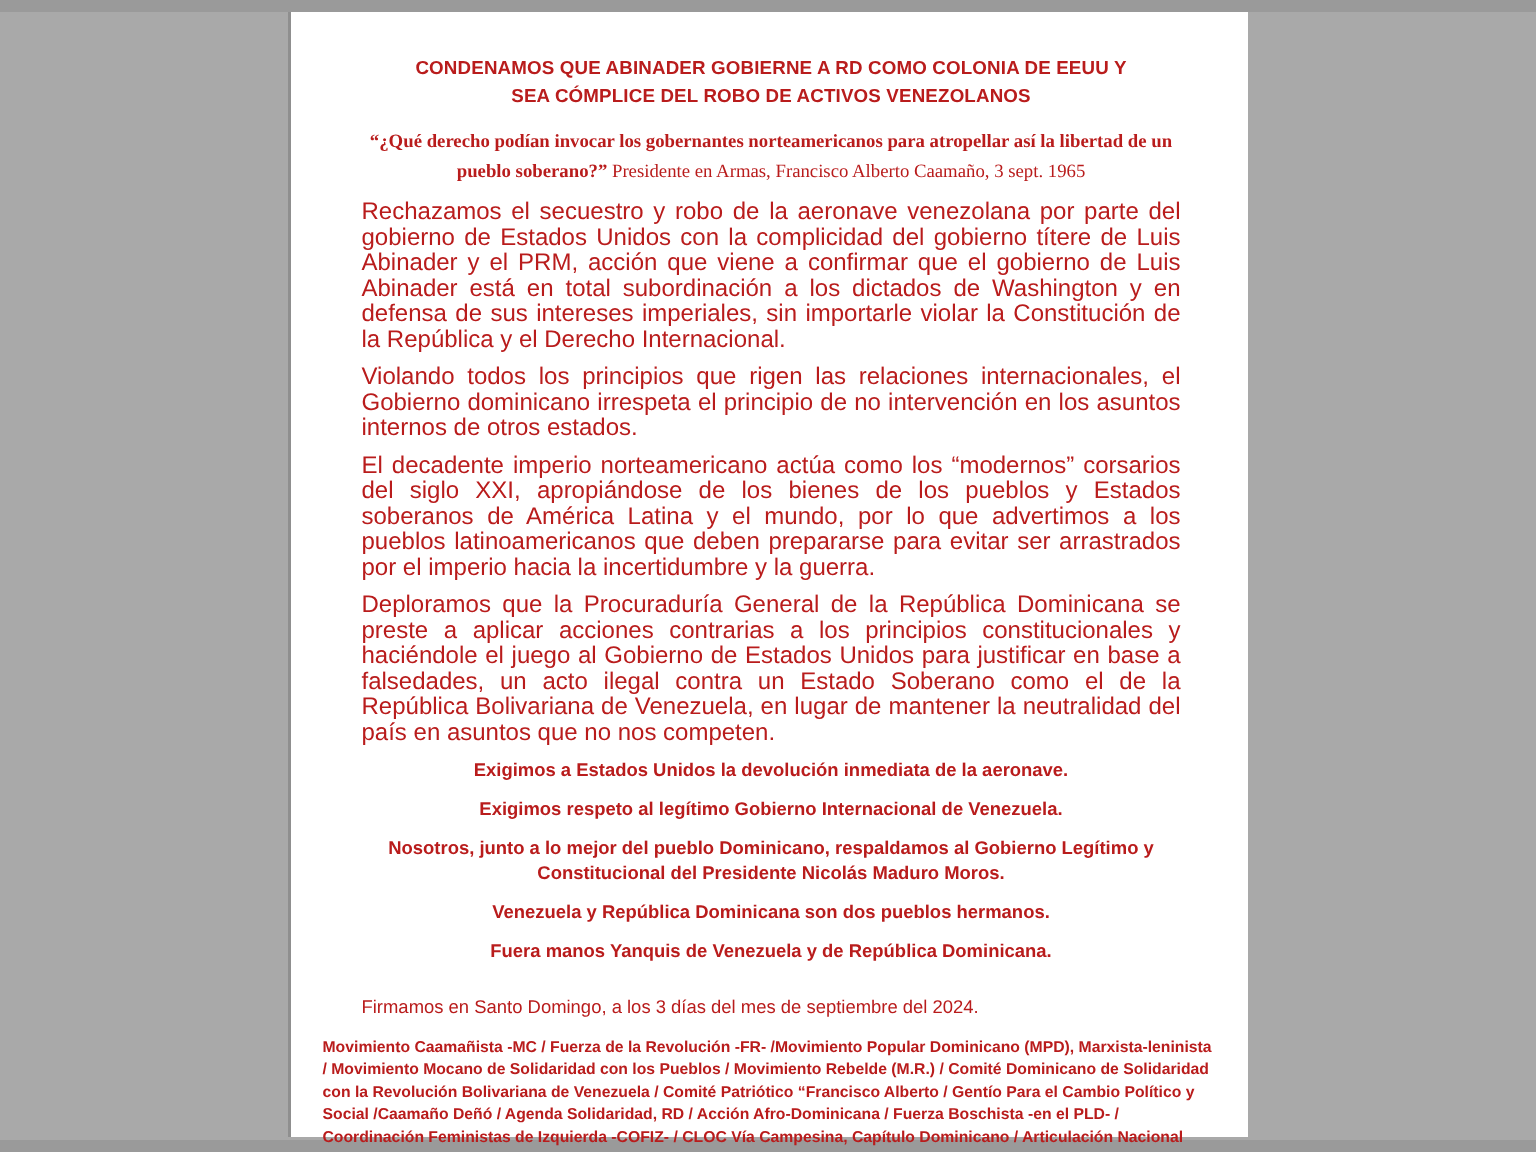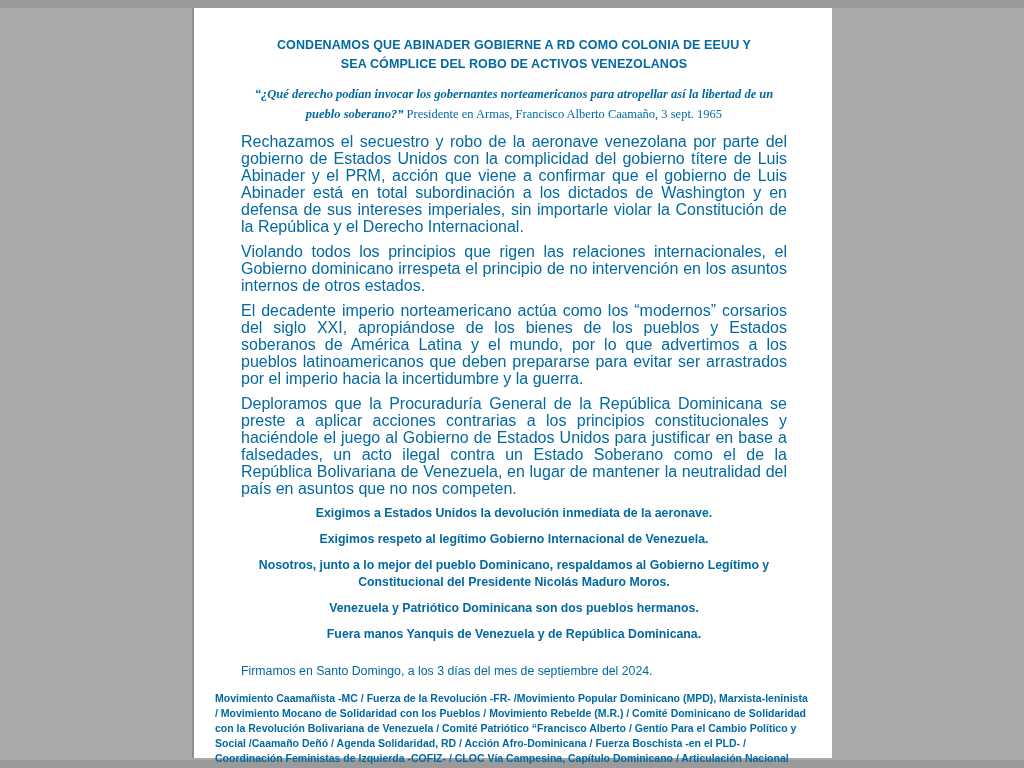--- a/index.html
+++ b/index.html
@@ -22,21 +22,21 @@
   .band.bottom { bottom: 0; }
   .paper {
     position: absolute;
     left: 192px;
     top: 8px;
     width: 640px;
     height: 750px;
     background: #ffffff;
     border-left: 2px solid #8f8f8f;
     box-sizing: border-box;
-    color: #0369a1;
+    color: #b91c1c;
   }
   .content {
     padding: 28px 45px 0 47px;
   }
   .title {
     font-weight: bold;
     text-align: center;
     font-size: 12.5px;
     line-height: 19px;
     margin: 0 0 10px 0;
@@ -44,21 +44,20 @@
   }
   .epigraph {
     font-family: "Liberation Serif", serif;
     text-align: center;
     font-size: 12.5px;
     line-height: 20px;
     margin: 0 0 9px 0;
   }
   .epigraph .quote-text {
     font-weight: bold;
-    font-style: italic;
   }
   .para {
     font-size: 16px;
     line-height: 17px;
     text-align: justify;
     margin: 0 0 8px 0;
   }
   .demand {
     font-size: 12.3px;
     line-height: 17px;
@@ -100,21 +99,21 @@
       </p>
 
       <p class="para">Rechazamos el secuestro y robo de la aeronave venezolana por parte del gobierno de Estados Unidos con la complicidad del gobierno títere de Luis Abinader y el PRM, acción que viene a confirmar que el gobierno de Luis Abinader está en total subordinación a los dictados de Washington y en defensa de sus intereses imperiales, sin importarle violar la Constitución de la República y el Derecho Internacional.</p>
       <p class="para">Violando todos los principios que rigen las relaciones internacionales, el Gobierno dominicano irrespeta el principio de no intervención en los asuntos internos de otros estados.</p>
       <p class="para">El decadente imperio norteamericano actúa como los “modernos” corsarios del siglo XXI, apropiándose de los bienes de los pueblos y Estados soberanos de América Latina y el mundo, por lo que advertimos a los pueblos latinoamericanos que deben prepararse para evitar ser arrastrados por el imperio hacia la incertidumbre y la guerra.</p>
       <p class="para">Deploramos que la Procuraduría General de la República Dominicana se preste a aplicar acciones contrarias a los principios constitucionales y haciéndole el juego al Gobierno de Estados Unidos para justificar en base a falsedades, un acto ilegal contra un Estado Soberano como el de la República Bolivariana de Venezuela, en lugar de mantener la neutralidad del país en asuntos que no nos competen.</p>
 
       <p class="demand">Exigimos a Estados Unidos la devolución inmediata de la aeronave.</p>
       <p class="demand">Exigimos respeto al legítimo Gobierno Internacional de Venezuela.</p>
       <p class="demand">Nosotros, junto a lo mejor del pueblo Dominicano, respaldamos al Gobierno Legítimo y Constitucional del Presidente Nicolás Maduro Moros.</p>
-      <p class="demand">Venezuela y Patriótico Dominicana son dos pueblos hermanos.</p>
+      <p class="demand">Venezuela y República Dominicana son dos pueblos hermanos.</p>
       <p class="demand">Fuera manos Yanquis de Venezuela y de República Dominicana.</p>
 
       <p class="closing">Firmamos en Santo Domingo, a los 3 días del mes de septiembre del 2024.</p>
 
       <p class="signatories">Movimiento Caamañista -MC / Fuerza de la Revolución -FR- /Movimiento Popular Dominicano (MPD), Marxista-leninista / Movimiento Mocano de Solidaridad con los Pueblos / Movimiento Rebelde (M.R.) / Comité Dominicano de Solidaridad con la Revolución Bolivariana de Venezuela / Comité Patriótico “Francisco Alberto / Gentío Para el Cambio Político y Social /Caamaño Deñó / Agenda Solidaridad, RD / Acción Afro-Dominicana / Fuerza Boschista -en el PLD- / Coordinación Feministas de Izquierda -COFIZ- / CLOC Vía Campesina, Capítulo Dominicano / Articulación Nacional Campesina / Movimiento de Campesinos Las Comunidades Unidas / Movimiento de Izquierda Unida -Miu-</p>
 
     </div>
   </div>
 </div>
 

